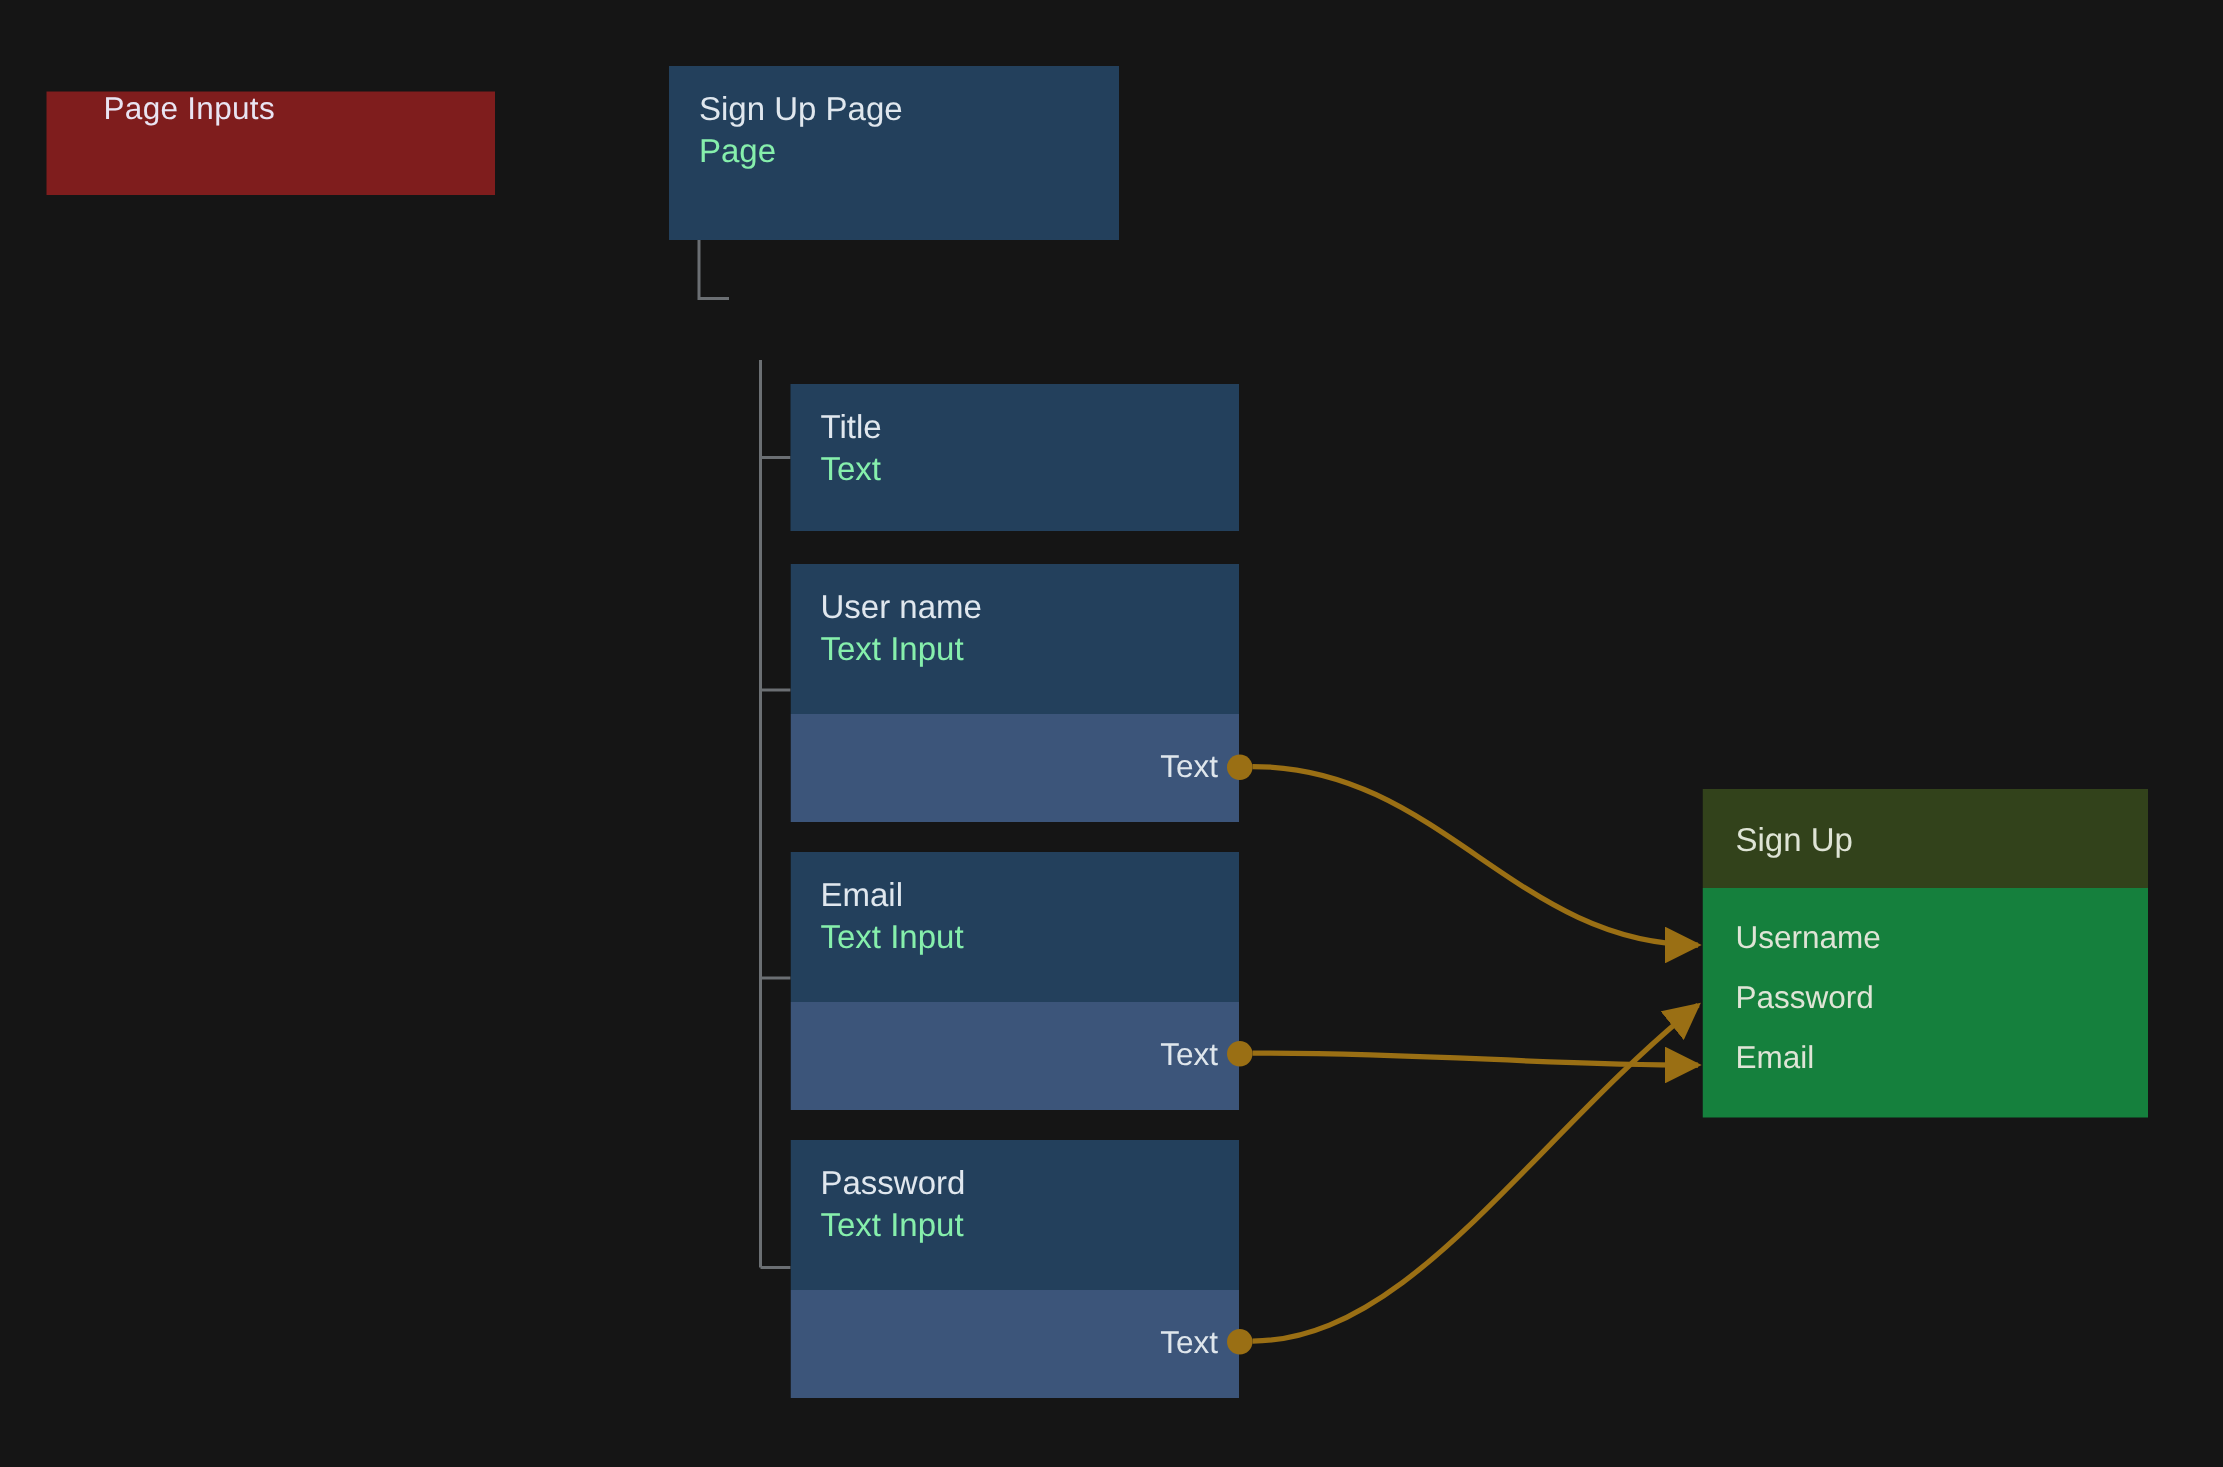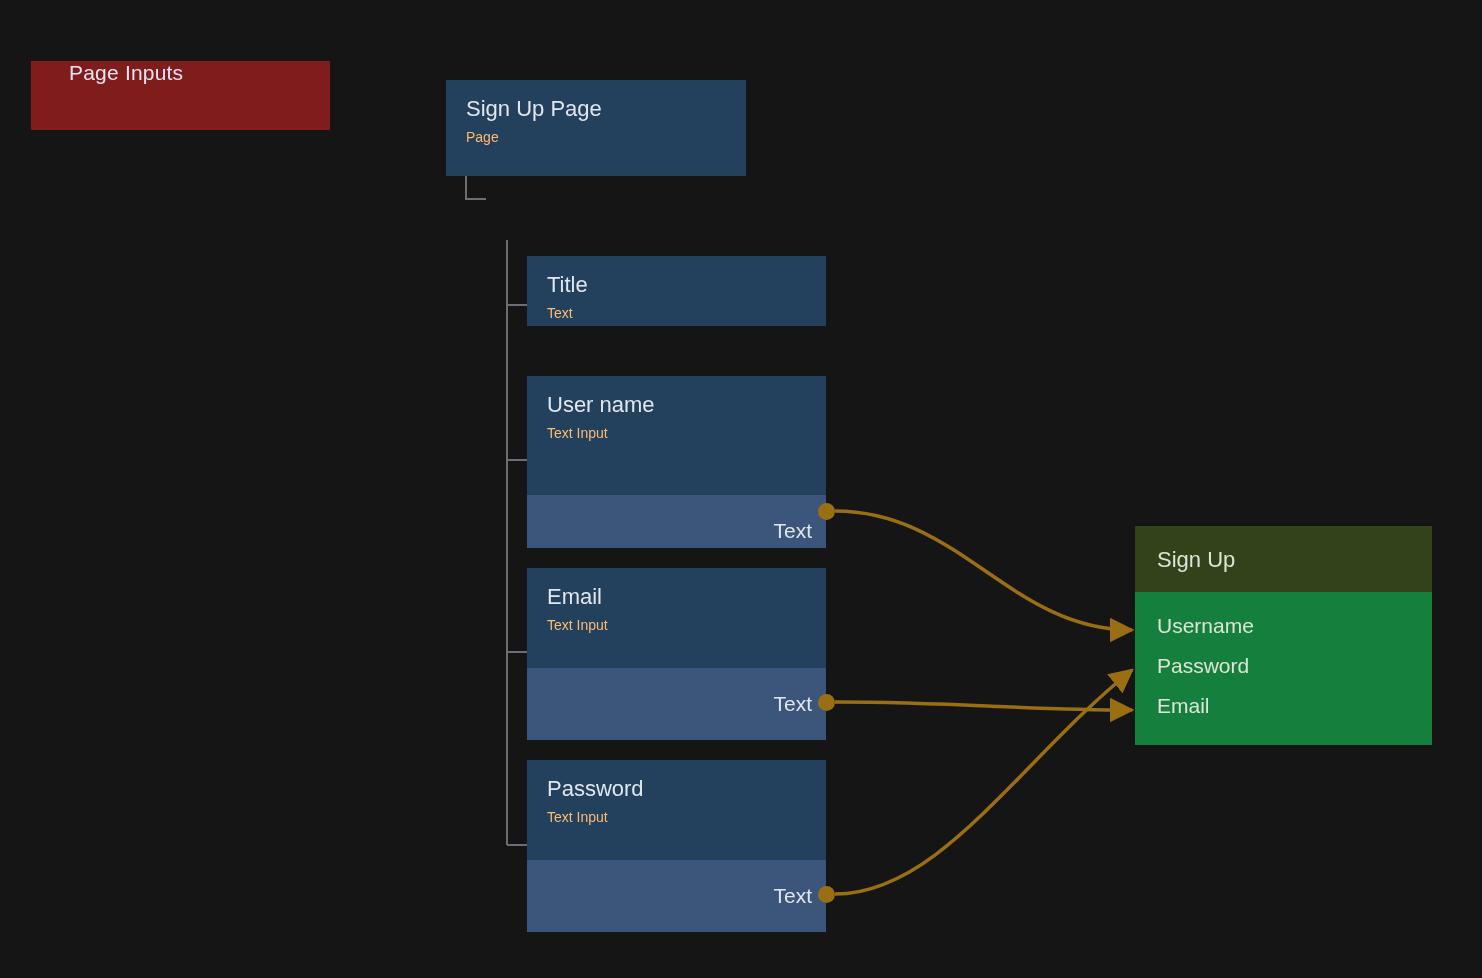--- a/index.html
+++ b/index.html
@@ -53,22 +53,22 @@
     background: #23405c;
     padding: 14px 0 0 20px;
   }
   .node-title {
     color: #e0e7ee;
     font-size: 22px;
     line-height: 29px;
     white-space: nowrap;
   }
   .node-subtitle {
-    color: #fdba74;
-    font-size: 14px;
+    color: #86efac;
+    font-size: 22px;
     line-height: 28px;
     white-space: nowrap;
   }
   .port-row {
     background: #3c557a;
     display: flex;
     align-items: center;
     justify-content: flex-end;
     padding-right: 14px;
   }
@@ -123,33 +123,33 @@
       <path d="M507,460 L527,460"></path>
       <path d="M507,652 L527,652"></path>
       <path d="M507,845 L527,845"></path>
     </g>
   </svg>
 
   <div class="node note" style="left:31px; top:61px; width:299px; height:69px;">
     <span class="note-label">Page Inputs</span>
   </div>
 
-  <div class="node blue-head" style="left:446px; top:44px; width:300px; height:96px;margin-top:36px;">
+  <div class="node blue-head" style="left:446px; top:44px; width:300px; height:116px;">
     <div class="node-title">Sign Up Page</div>
     <div class="node-subtitle">Page</div>
   </div>
 
 
-  <div class="node blue-head" style="left:527px; top:256px; width:299px; height:70px;">
+  <div class="node blue-head" style="left:527px; top:256px; width:299px; height:98px;">
     <div class="node-title">Title</div>
     <div class="node-subtitle">Text</div>
   </div>
 
   <div class="node" style="left:527px; top:376px; width:299px; height:172px;">
-    <div class="blue-head" style="height:119px;">
+    <div class="blue-head" style="height:100px;">
       <div class="node-title">User name</div>
       <div class="node-subtitle">Text Input</div>
     </div>
     <div class="port-row" style="height:72px;">
       <span class="port-label">Text</span>
     </div>
   </div>
   <div class="port-dot" style="left:818px; top:503px;"></div>
 
   <div class="node" style="left:527px; top:568px; width:299px; height:172px;">

